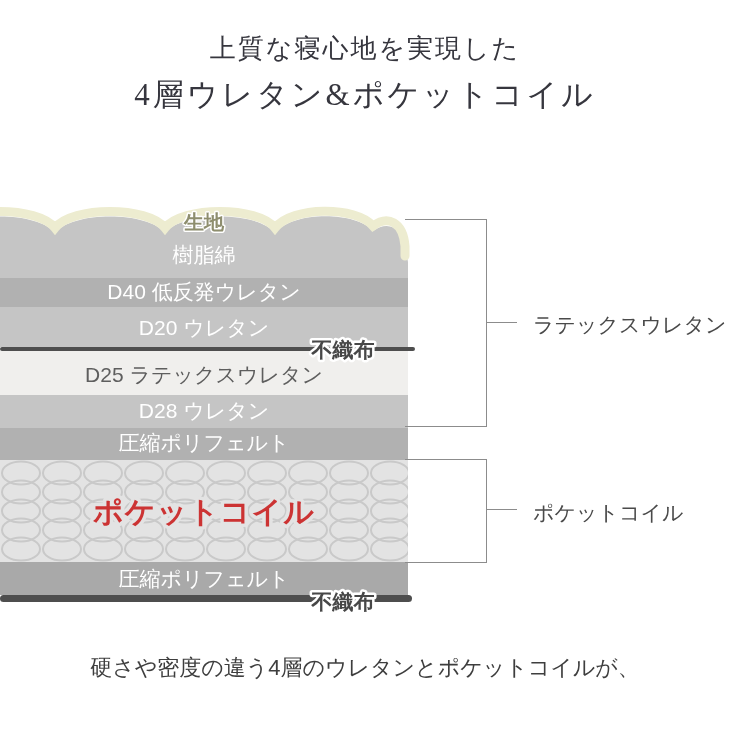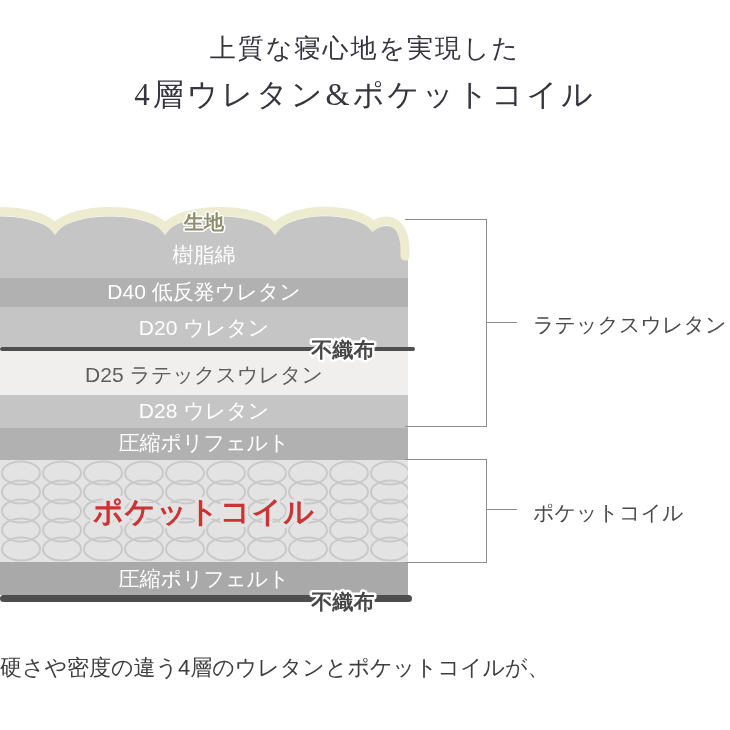--- a/index.html
+++ b/index.html
@@ -27,21 +27,21 @@
            border-bottom:1px solid #8c8c8c;}
   #bracket-upper{left:405px;top:219px;width:81px;height:206px;}
   #bracket-lower{left:405px;top:459px;width:81px;height:102px;}
   .tick{position:absolute;height:1px;background:#8c8c8c;width:31px;left:486px;}
   #tick-upper{top:322px;}
   #tick-lower{top:509px;}
   .annotation{position:absolute;left:533px;font-size:21px;color:#4a4a4a;white-space:nowrap;}
   #annotation-upper{top:311px;}
   #annotation-lower{top:499px;}
   
-  .desc-line{position:absolute;left:0;width:730px;text-align:left;
+  .desc-line{position:absolute;left:0;width:730px;text-align:center;
              font-size:22px;color:#3e3e3e;white-space:nowrap;}
   #desc-line1{top:653px;}
   #desc-line2{top:684px;}
 </style>
 </head>
 <body>
 
 <div id="stage">
 
   <div id="title-line1" class="title-line">上質な寝心地を実現した</div>

